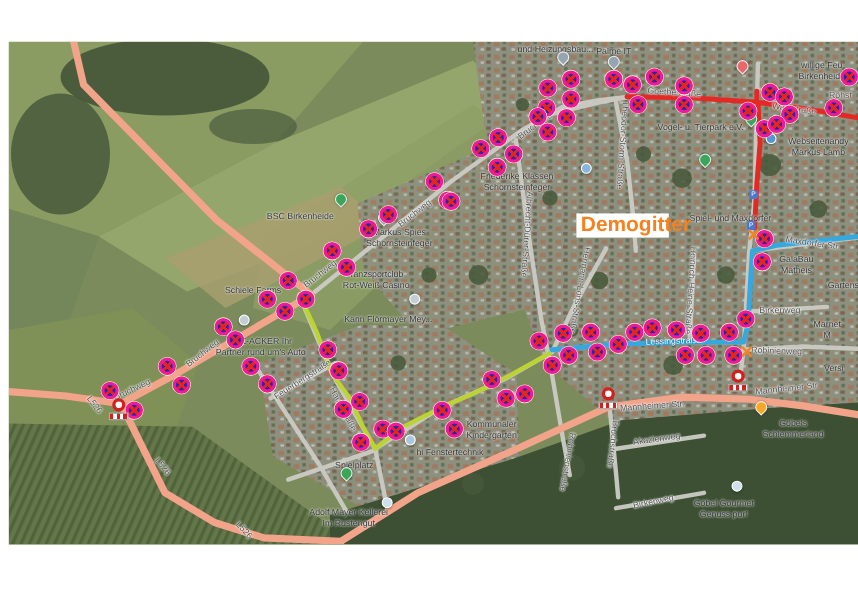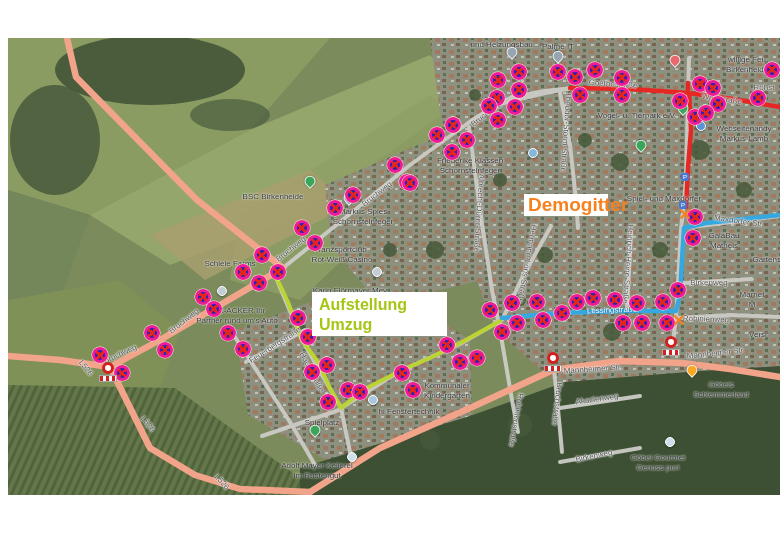--- a/index.html
+++ b/index.html
@@ -294,17 +294,13 @@
       <div class="pin pin-dot" style="position: absolute; left: 369px; top: 234px; background: rgb(194, 205, 212);"></div>
       <div class="pin pin-dot" style="position: absolute; left: 214px; top: 253px; background: rgb(194, 205, 212);"></div>
       <div class="pin pin-dot" style="position: absolute; left: 365px; top: 362px; background: rgb(169, 200, 222);"></div>
       <div class="pin pin-drop" style="position: absolute; left: 307px; top: 396px; background: rgb(59, 165, 92);"></div>
       <div class="pin pin-dot" style="position: absolute; left: 344px; top: 419px; background: rgb(207, 224, 234);"></div>
       <div class="pin pin-drop" style="position: absolute; left: 684px; top: 336px; background: rgb(249, 168, 37);"></div>
       <div class="pin pin-dot" style="position: absolute; left: 662px; top: 404px; background: rgb(207, 224, 234);"></div>
     </div>
 
   <div id="anno-demogitter" class="anno" style="color: rgb(246, 130, 31);">Demogitter</div>
-  <div id="anno-aufstellung" class="anno" style="color: rgb(165, 198, 20);">
-    <div>Aufstellung</div>
-    <div>Umzug</div>
-  </div>
 </div>
 
 </body></html>

